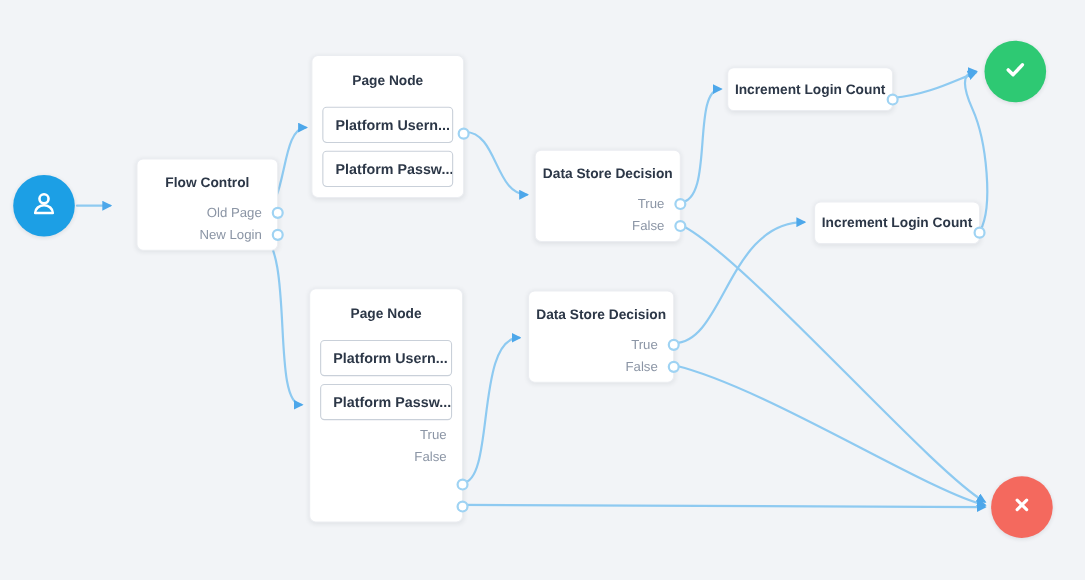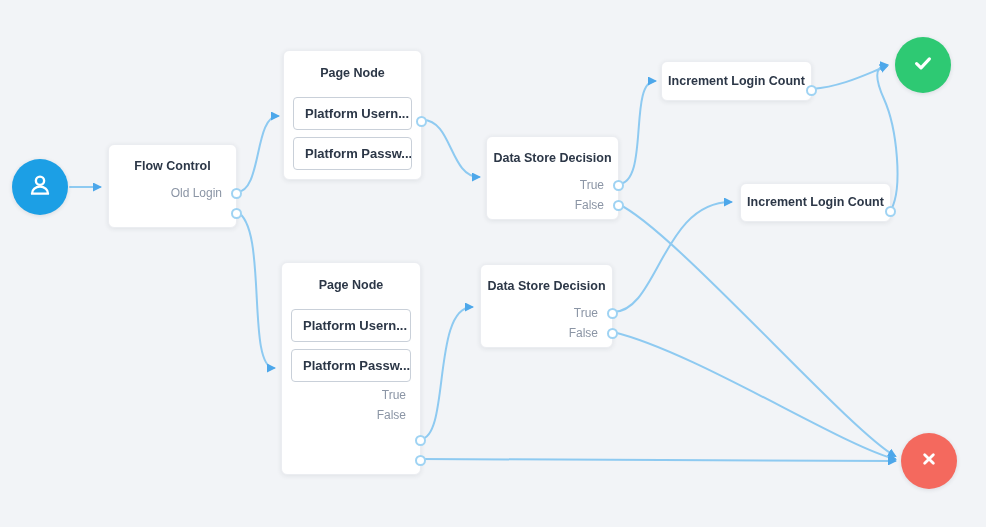--- a/index.html
+++ b/index.html
@@ -78,24 +78,25 @@
 
   <div class="circle-node start" style="left:12px;top:159px;">
     <span>
       <svg width="30" height="30" viewBox="0 0 24 24" fill="none" stroke="#fff" stroke-width="1.9" stroke-linejoin="round" stroke-linecap="round">
         <circle cx="12" cy="8.6" r="3.3"></circle>
         <path d="M5.6 18.9 a6.4 5.6 0 0 1 12.8 0 Z"></path>
       </svg>
     </span>
   </div>
 
-  <div class="node" style="left:108px;top:144px;width:129px;height:84px;">
+  <div class="node" style="left:124px;top:144px;width:129px;height:84px;">
     <div class="node-title">Flow Control</div>
     <div class="rows">
-      <div class="port-row">Old Login</div>
+      <div class="port-row">Old Page</div>
+      <div class="port-row">New Login</div>
     </div>
     <span class="port-dot" style="top:42.5px;"></span>
     <span class="port-dot" style="top:62.5px;"></span>
   </div>
 
   <div class="node" style="left:283px;top:50px;width:139px;height:130px;">
     <div class="node-title" style="padding-top:14px;margin-bottom:16px;">Page Node</div>
     <div class="field">Platform Usern...</div>
     <div class="field">Platform Passw...</div>
     <span class="port-dot" style="top:64.5px;"></span>

